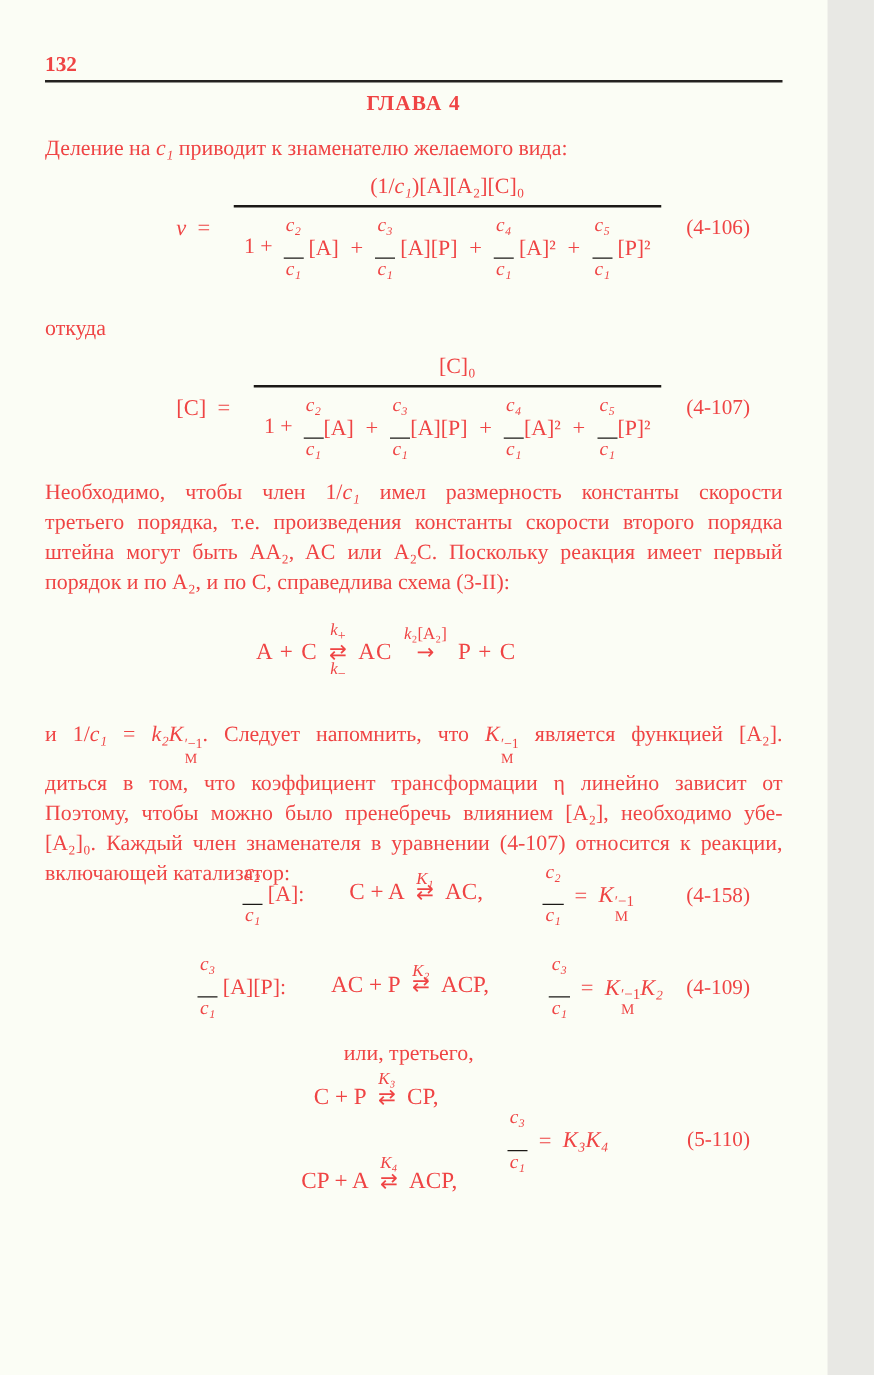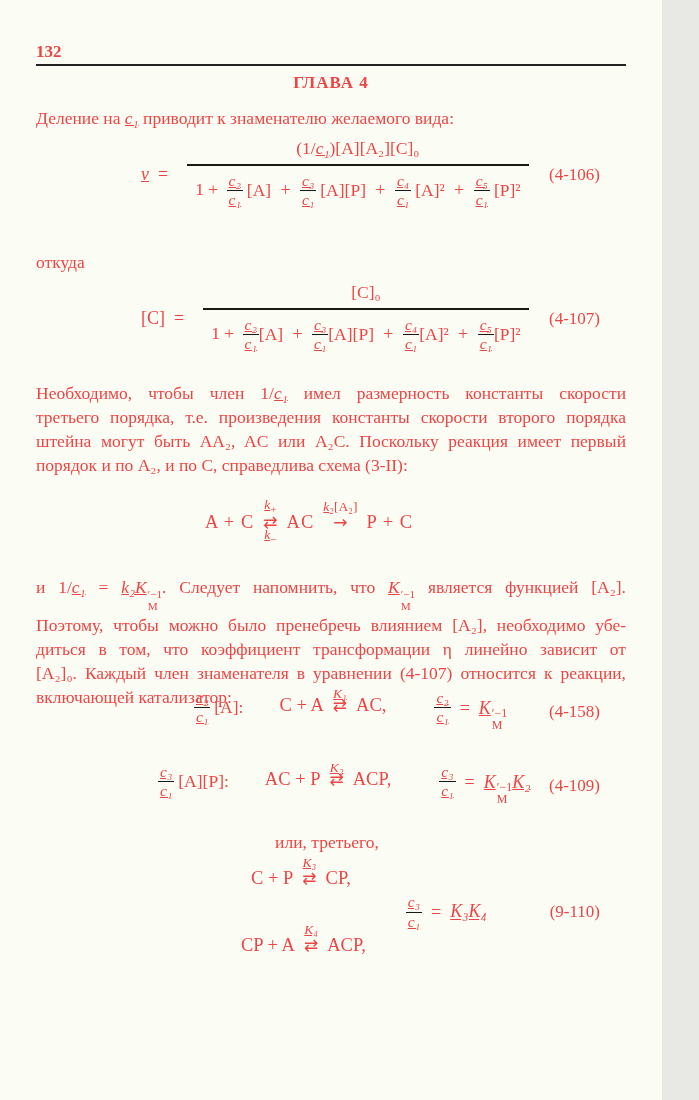--- a/index.html
+++ b/index.html
@@ -4,21 +4,21 @@
 <style>
   html,body{margin:0;padding:0;background:#e8e8e4;}
   .page{
     position:relative;
     width:662px;height:1100px;
     background:#fbfdf5;
     color:#ef4444;
     font-family:"Liberation Serif","DejaVu Serif",serif;
     overflow:hidden;
   }
-  .it{font-style:italic;text-decoration:underline;}
+  .it{font-style:italic;}
   
   .header{position:absolute;top:42px;left:36px;right:36px;height:24px;}
   .pagenum{position:absolute;left:0;top:0;font-size:17px;font-weight:bold;}
   .chapter{position:absolute;left:0;right:0;top:0;text-align:center;font-size:17px;font-weight:bold;letter-spacing:1px;margin-top:31px;}
   .hrule{position:absolute;top:64px;left:36px;right:36px;height:0;border-top:2px solid #242220;}
   
   .textline{font-size:17.5px;line-height:24px;}
   .para{position:absolute;left:36px;right:36px;}
   .jline{text-align:justify;text-align-last:justify;font-size:17.5px;line-height:24px;white-space:normal;}
   .lline{text-align:left;font-size:17.5px;line-height:24px;}
@@ -26,21 +26,21 @@
   .connector{position:absolute;left:36px;top:250px;}
   
   .eqrow{position:absolute;left:36px;right:36px;line-height:1;}
   .eqnum{position:absolute;right:26px;top:50%;transform:translateY(-50%);font-size:17px;}
   .lhs{font-size:18px;vertical-align:middle;}
   .op{font-size:18px;vertical-align:middle;margin:0 5px;}
   .bigfrac{display:inline-block;text-align:center;vertical-align:middle;margin-left:10px;}
   .bnum{display:block;font-size:17.5px;padding:0 10px 6px;}
   .bden{display:block;border-top:2px solid #1b1916;padding:7px 8px 0;white-space:nowrap;font-size:17.5px;}
   .frac{display:inline-block;text-align:center;vertical-align:middle;line-height:1.05;font-size:15.5px;}
-  .frac .fn{display:block;border-bottom:1.5px solid #1b1916;padding:0 2px 1px;}
+  .frac .fn{display:block;border-bottom:1.5px solid #1b1916;padding:0 2px 17px;}
   .frac .fd{display:block;padding-top:1px;}
   .suffix{font-size:17.5px;vertical-align:middle;}
   .sp{margin-left:4px;}
   .gap28{display:inline-block;width:28px;}
   .gap40{display:inline-block;width:40px;}
   
   .supsub{display:inline-flex;flex-direction:column;align-items:flex-start;font-size:64%;line-height:1.05;vertical-align:-0.45em;margin-left:1px;}
   .supsub .ss-sup{display:block;}
   .supsub .ss-sub{display:block;font-style:normal;}
   
@@ -125,22 +125,22 @@
   </div>
 
   <div class="para" style="top:563px;margin-top:12px;">
     <div class="jline"><span>и 1/</span><span class="it">c₁</span><span> = </span><span class="it">k₂K</span><span class="supsub">
           <span class="ss-sup">′−1</span>
           <span class="ss-sub">M</span>
         </span><span>. Следует напомнить, что </span><span class="it">K</span><span class="supsub">
           <span class="ss-sup">′−1</span>
           <span class="ss-sub">M</span>
         </span><span> является функцией [A₂].</span></div>
+    <div class="jline">диться в том, что коэффициент трансформации η линейно зависит от</div>
     <div class="jline">Поэтому, чтобы можно было пренебречь влиянием [A₂], необходимо убе-</div>
-    <div class="jline">диться в том, что коэффициент трансформации η линейно зависит от</div>
     <div class="jline">[A₂]₀. Каждый член знаменателя в уравнении (4-107) относится к реакции,</div>
     <div class="lline">включающей катализатор:</div>
   </div>
 
   <div class="eqrow" style="top:690px;padding-left:158px;">
     <span class="frac"><span class="fn it">c₂</span><span class="fd it">c₁</span></span><span class="suffix sp">[A]:</span>
     <span class="gap28"></span>
     <span class="rxn-text">C + A</span><span class="arr"><span class="lab-top it">K₁</span><span class="glyph">⇄</span></span><span class="rxn-text">AC,</span>
     <span class="gap40"></span>
     <span class="frac"><span class="fn it">c₂</span><span class="fd it">c₁</span></span>
@@ -175,16 +175,16 @@
       </div>
       <div class="rxn2">
         <span class="rxn-text">CP + A</span><span class="arr"><span class="lab-top it">K₄</span><span class="glyph">⇄</span></span><span class="rxn-text">ACP,</span>
       </div>
     </div>
     <div style="margin-left:40px;">
       <span class="frac"><span class="fn it">c₃</span><span class="fd it">c₁</span></span>
       <span class="op">=</span>
       <span class="lhs it">K₃K₄</span>
     </div>
-    <span class="eqnum">(9-110)</span>
+    <span class="eqnum">(5-110)</span>
   </div>
 
 </div>
 
 </body></html>

